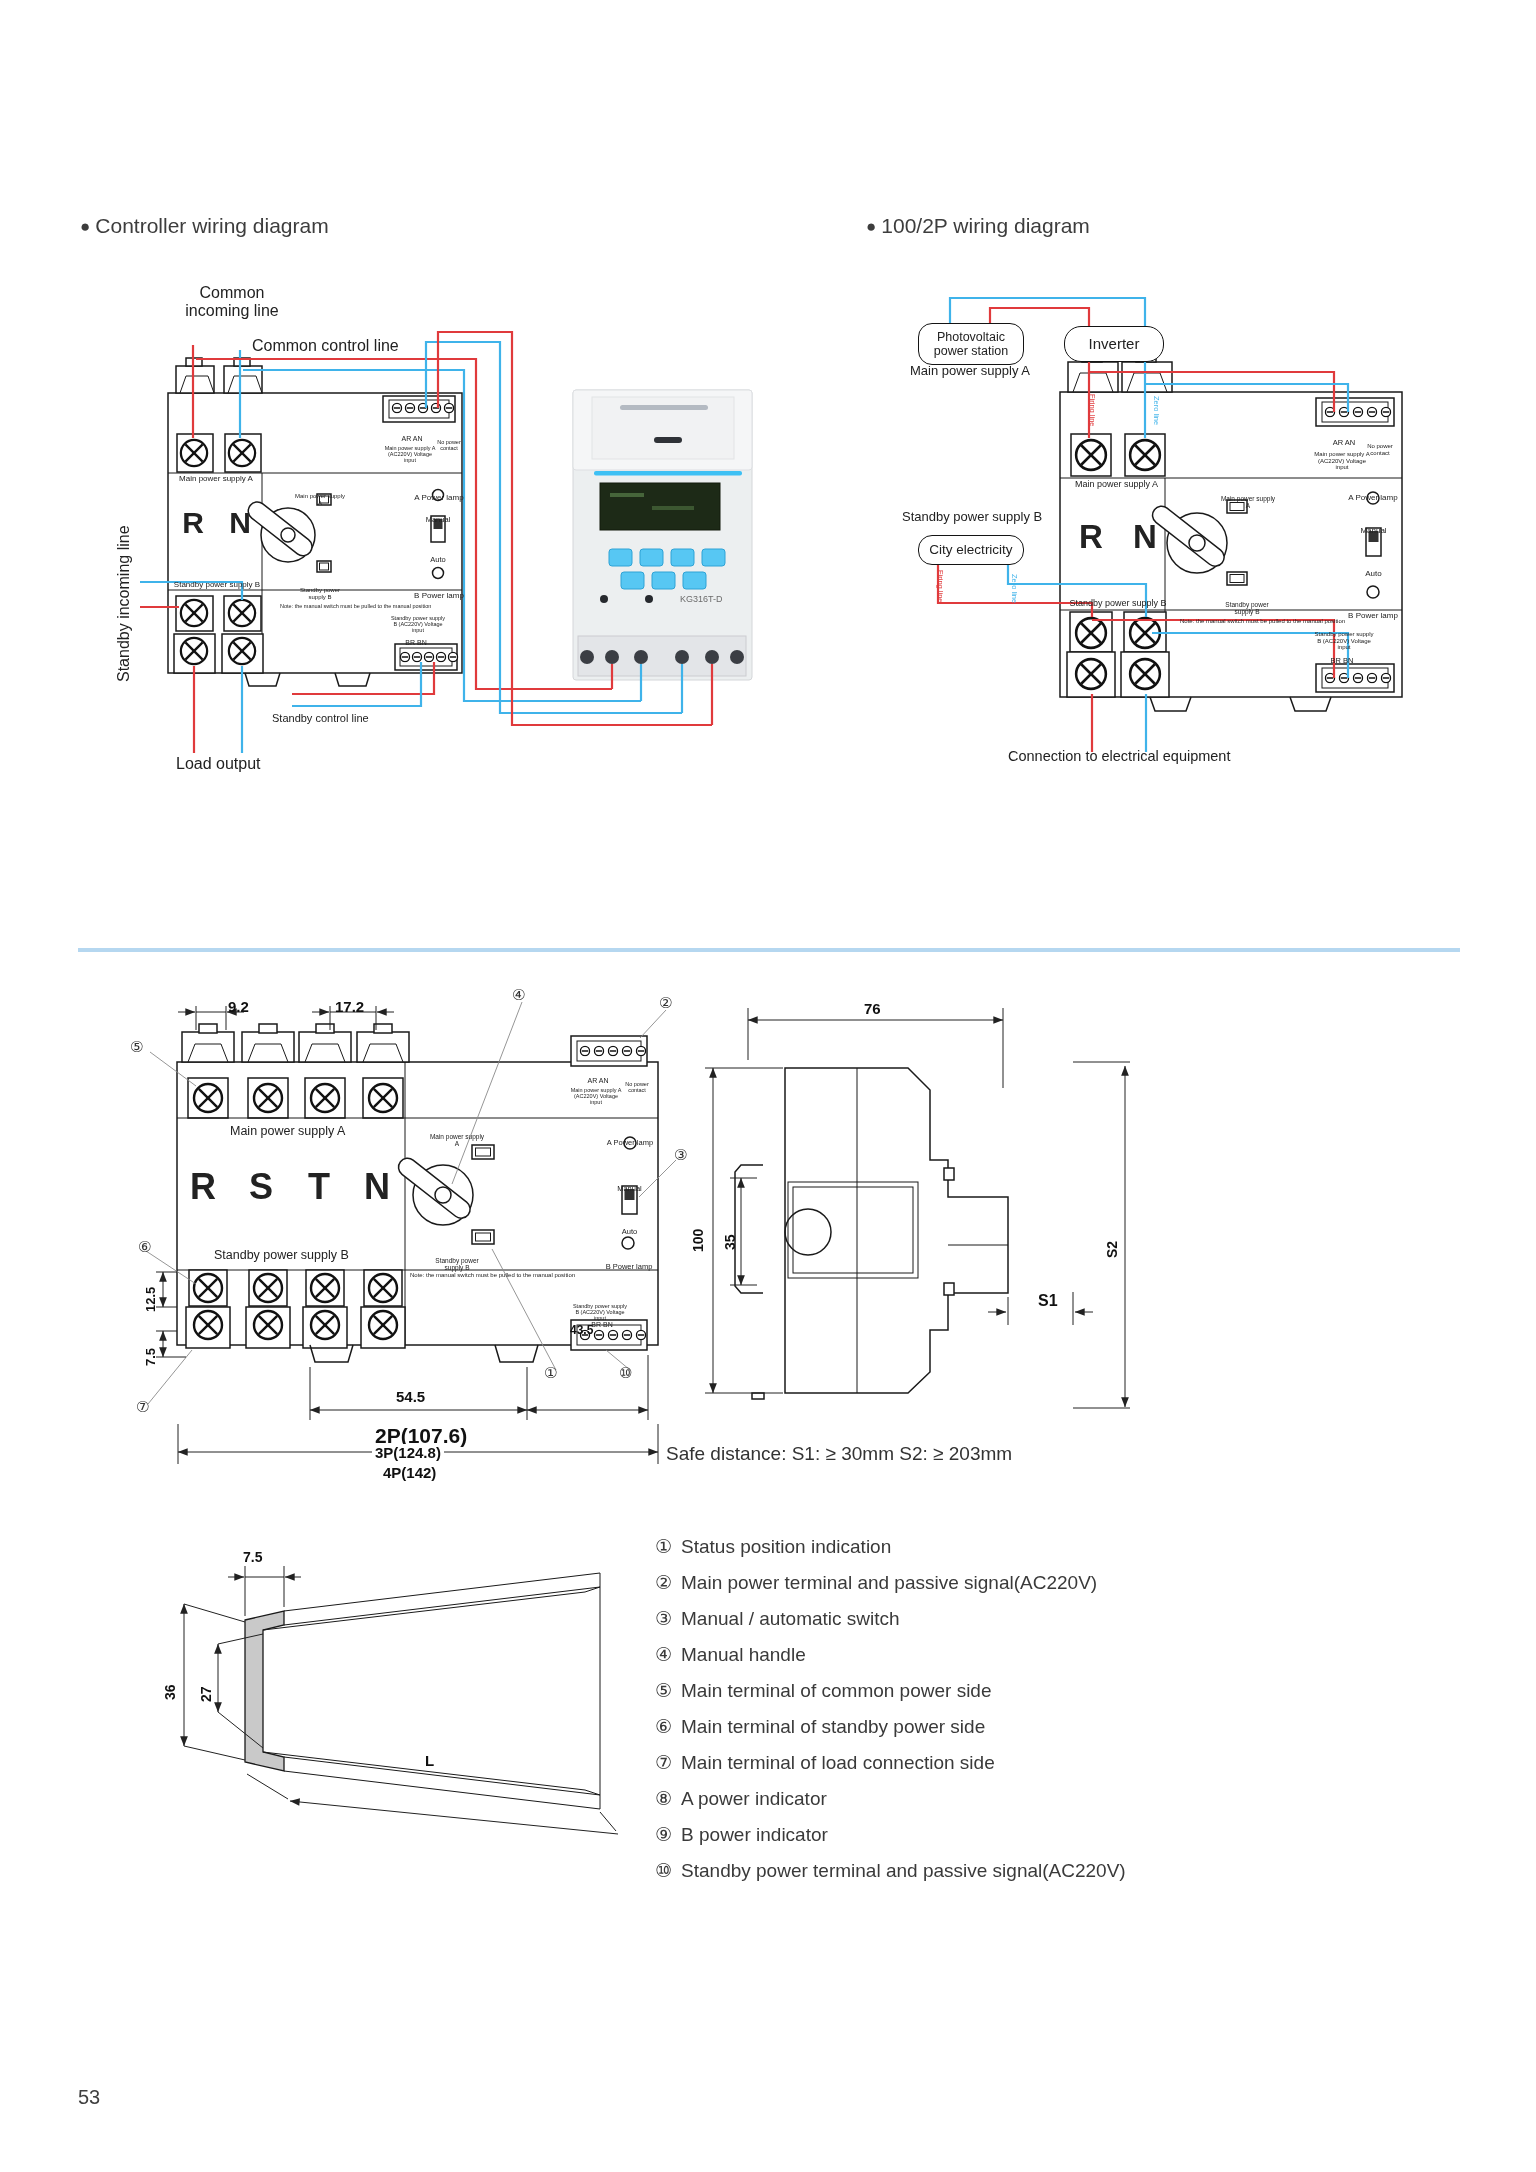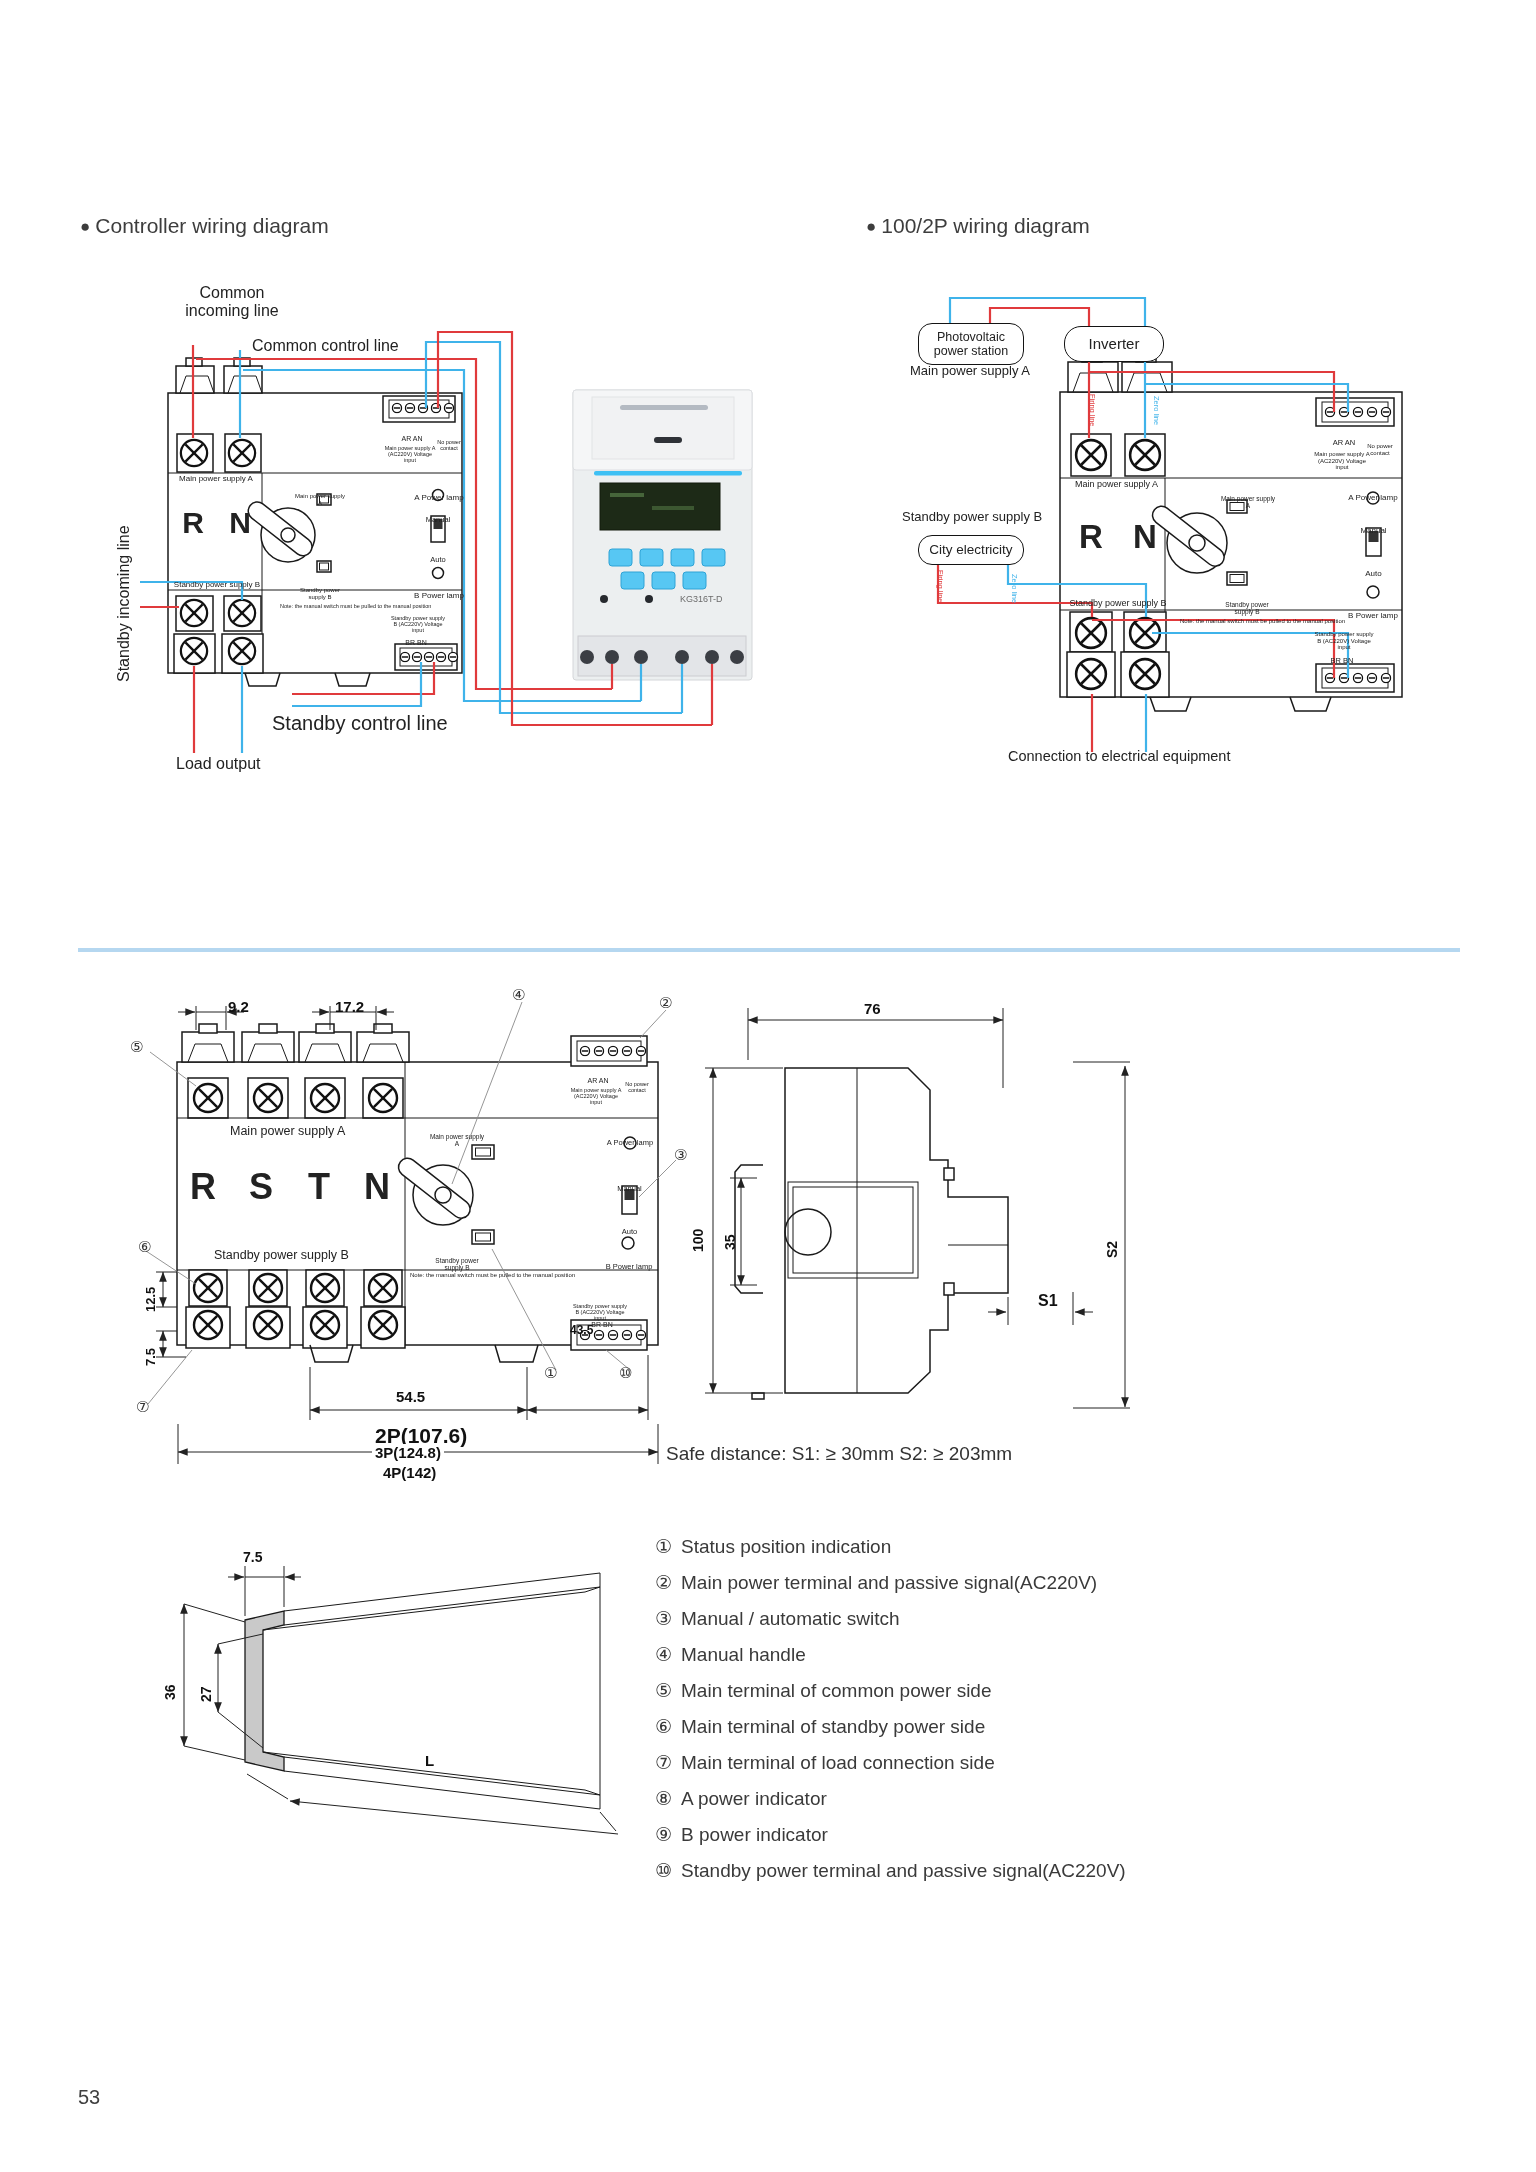--- a/index.html
+++ b/index.html
@@ -414,21 +414,21 @@
   <span>Controller wiring diagram</span>
 </div>
 <div class="t sec-title" style="left:866px;top:214px;">
   <span class="blt">●</span>
   <span>100/2P wiring diagram</span>
 </div>
 
 <div class="t c w" style="left:167px;top:284px;width:130px;font-size:16px;">Common incoming line</div>
 <div class="t" style="left:252px;top:337px;font-size:16px;">Common control line</div>
 <div class="t rotm" style="left:115px;top:682px;font-size:16px;">Standby incoming line</div>
-<div class="t" style="left:272px;top:712px;font-size:20px;">Standby control line</div>
+<div class="t" style="left:272px;top:712px;font-size:11px;">Standby control line</div>
 <div class="t" style="left:176px;top:755px;font-size:16px;">Load output</div>
 
 <div class="t c" style="left:170px;top:474px;width:92px;font-size:8px;">Main power supply A</div>
 <div class="t c" style="left:178px;top:506px;width:30px;font-size:30px;font-weight:700;">R</div>
 <div class="t c" style="left:225px;top:506px;width:30px;font-size:30px;font-weight:700;">N</div>
 <div class="t c" style="left:168px;top:580px;width:98px;font-size:8px;">Standby power supply B</div>
 <div class="t c tiny" style="left:408px;top:483px;width:62px;font-size:8px;">A Power lamp</div>
 <div class="t c tiny" style="left:416px;top:505px;width:44px;font-size:7.5px;">Manual</div>
 <div class="t c tiny" style="left:416px;top:545px;width:44px;font-size:7.5px;">Auto</div>
 <div class="t c tiny" style="left:408px;top:581px;width:62px;font-size:8px;">B Power lamp</div>

